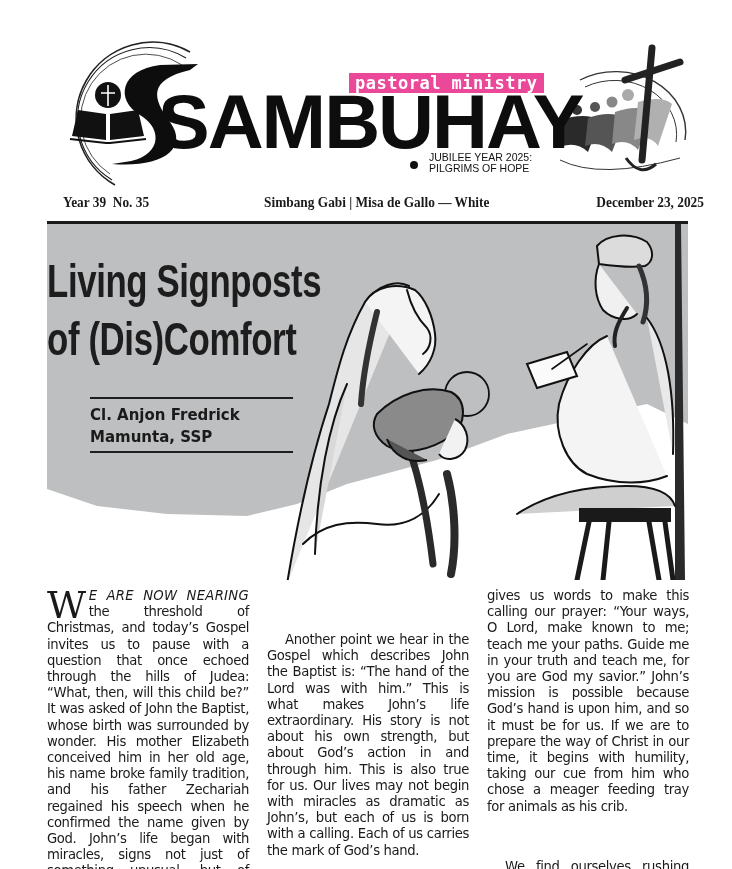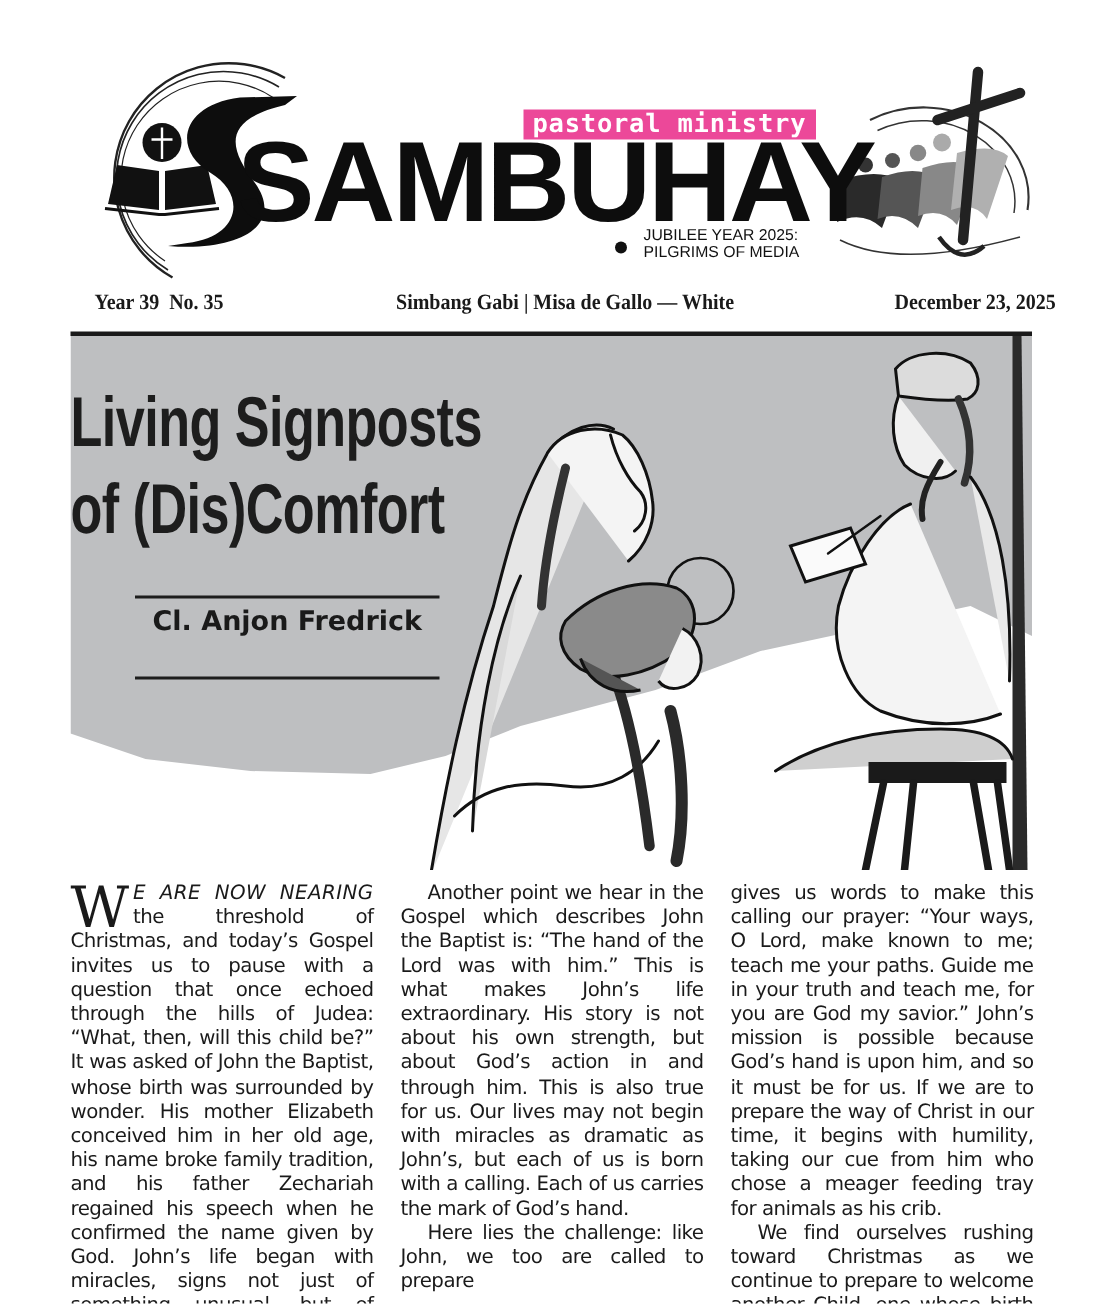--- a/index.html
+++ b/index.html
@@ -22,26 +22,26 @@
   #meta .m-left { left: 0; transform-origin: left top; }
   #meta .m-center { left: 201px; transform-origin: left top; }
   #meta .m-right { right: 0; transform-origin: right top; }
   #rule { position: absolute; left: 47px; top: 221px; width: 641px; height: 3px; background: #1a1a1a; }
 
   
   #hero { position: absolute; left: 47px; top: 224px; width: 641px; height: 356px; }
   #hero svg.bg { position: absolute; left: 0; top: 0; }
   .title { position: absolute; left: 0; top: 28px; font-family: "Liberation Sans", sans-serif; font-weight: 700; font-size: 47px; line-height: 58px; color: #1d1d1d; letter-spacing: -0.5px; transform: scaleX(0.74); transform-origin: left top; white-space: nowrap; }
   .byline-rule { position: absolute; left: 43px; width: 203px; height: 2px; background: #1d1d1d; }
-  .byline { position: absolute; left: 43px; top: 180px; width: 203px; text-align: center; font-family: "DejaVu Sans", sans-serif; font-weight: 700; font-size: 18px; line-height: 22px; color: #1a1a1a; }
+  .byline { position: absolute; left: 43px; top: 180px; width: 203px; text-align: left; font-family: "DejaVu Sans", sans-serif; font-weight: 700; font-size: 15px; line-height: 22px; color: #1a1a1a; }
 
   
   .col { position: absolute; top: 588px; width: 202px; font-family: "DejaVu Sans", sans-serif; font-size: 13.2px; line-height: 16.2px; color: #1a1a1a; text-align: justify; letter-spacing: -0.35px; }
   .col p { margin: 0; }
-  .col p.indent { text-indent: 18px; }
+  .col p.indent { text-indent: 18px; margin-top: 44px; }
   #col1 { left: 47px; }
   #col2 { left: 267px; }
   #col3 { left: 487px; }
   .dropcap { float: left; font-family: "DejaVu Serif", serif; font-size: 38px; line-height: 30px; margin: 2px 3px 0 0; font-weight: 400; }
   .smallcaps { letter-spacing: 0.3px; font-style: italic; }
 </style>
 </head>
 <body>
 
 <div id="masthead">
@@ -81,21 +81,21 @@
       <path d="M612 8 L602 120" stroke="#222" stroke-width="7" stroke-linecap="round"></path>
       <path d="M585 40 L640 22" stroke="#222" stroke-width="7" stroke-linecap="round"></path>
       <path d="M586 118 Q600 138 616 124" stroke="#222" stroke-width="3" fill="none"></path>
     </g>
   </svg>
   <div class="mh-pastoral">pastoral ministry</div>
   <div class="mh-sambuhay">SAMBUHAY</div>
   <div class="mh-dot"></div>
   <div class="mh-jubilee">
     <div>JUBILEE YEAR 2025:</div>
-    <div>PILGRIMS OF MEDIA</div>
+    <div>PILGRIMS OF HOPE</div>
   </div>
 </div>
 
 <div id="meta">
   <span class="m-left" style="white-space:pre">Year 39  No. 35</span>
   <span class="m-center">Simbang Gabi | Misa de Gallo — White</span>
   <span class="m-right">December 23, 2025</span>
 </div>
 <div id="rule"></div>
 
@@ -142,20 +142,21 @@
   </svg>
 
   <div class="title">
     <div>Living Signposts</div>
     <div>of (Dis)Comfort</div>
   </div>
 
   <div class="byline-rule" style="top:173px"></div>
   <div class="byline">
     <div>Cl. Anjon Fredrick</div>
+    <div>Mamunta, SSP</div>
   </div>
   <div class="byline-rule" style="top:227px"></div>
 </div>
 
 <div class="col" id="col1">
   <p>
     <span class="dropcap">W</span><span class="smallcaps">E ARE NOW NEARING</span><span> the threshold of Christmas, and today’s Gospel invites us to pause with a question that once echoed through the hills of Judea: “What, then, will this child be?” It was asked of John the Baptist, whose birth was surrounded by wonder. His mother Elizabeth conceived him in her old age, his name broke family tradition, and his father Zechariah regained his speech when he confirmed the name given by God. John’s life began with miracles, signs not just of something unusual, but of something greater: the</span>
   </p>
 </div>
 

